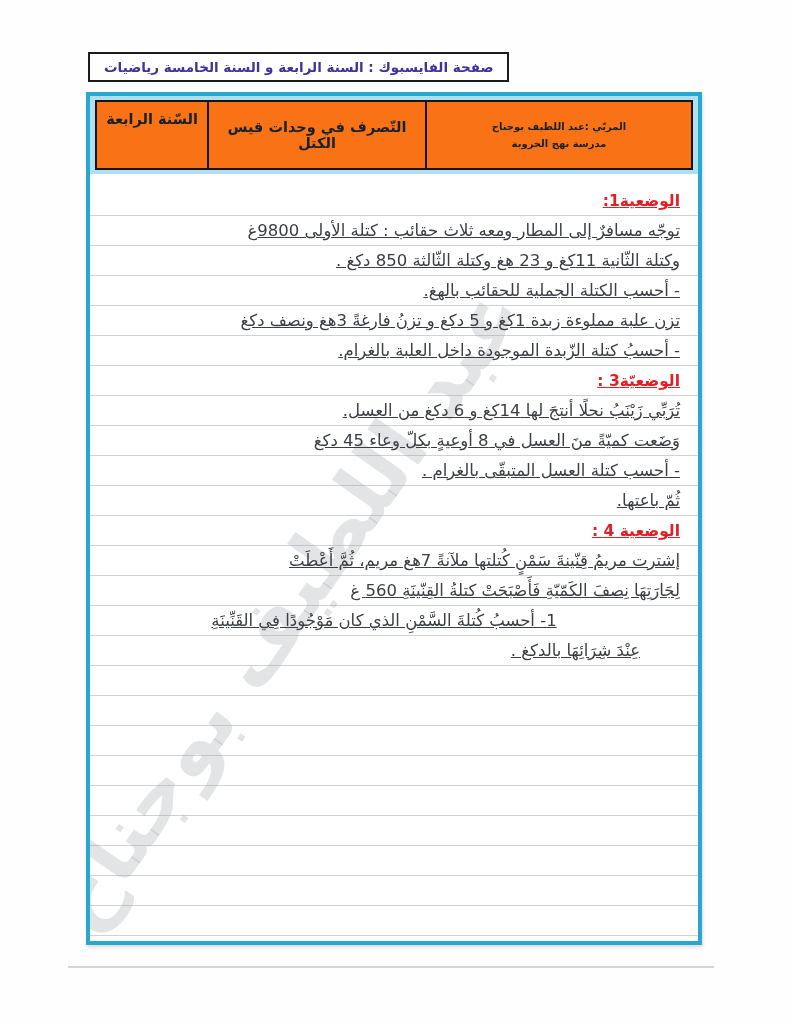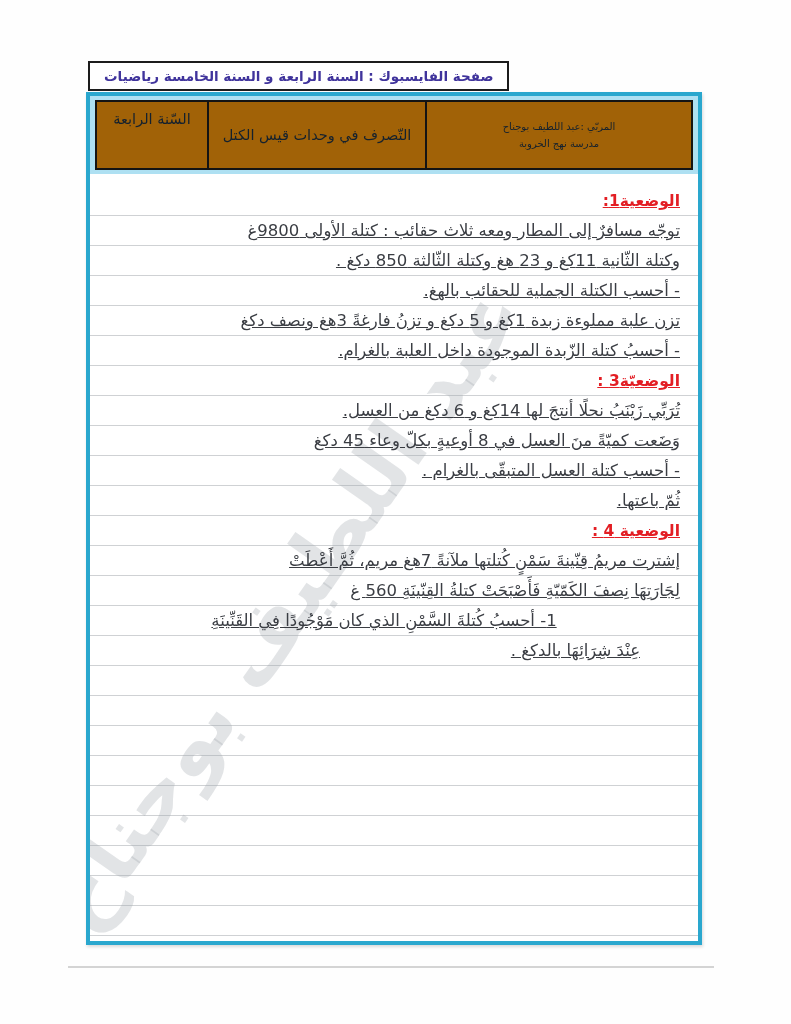--- a/index.html
+++ b/index.html
@@ -2,40 +2,40 @@
 <html lang="ar"><head>
 <meta charset="utf-8">
 <style>
   html,body { margin:0; padding:0; background:#ffffff; }
   .page {
     position:relative; width:791px; height:1024px; background:#fefefe;
     font-family:"DejaVu Sans", sans-serif; overflow:hidden;
   }
   
   .banner {
-    position:absolute; left:88px; top:61px;
+    position:absolute; left:88px; top:52px;
     border:2px solid #1c1c1c; background:#ffffff;
     padding:5px 14px; white-space:nowrap;
     font-weight:bold; font-size:13.5px; color:#40349c;
     direction:rtl;
   }
   
   .main-box {
     position:absolute; left:86px; top:92px; width:616px; height:853px;
     border:4px solid #2aa7ce; background:#ffffff; box-sizing:border-box;
     box-shadow:1px 2px 3px rgba(0,0,0,.15);
   }
   .header-band {
     background:#aee0f2; height:78px; box-sizing:border-box;
     padding:4px 5px; display:flex; direction:rtl; align-items:stretch;
   }
   .cell {
-    border:2px solid #141414; box-sizing:border-box; background:#a16207;
+    border:2px solid #141414; box-sizing:border-box; background:#f97316;
     display:flex; flex-direction:column; justify-content:center; align-items:center;
-    font-weight:normal; color:#14212e; text-align:center; direction:rtl;
+    font-weight:bold; color:#14212e; text-align:center; direction:rtl;
   }
   .cell + .cell { margin-right:-2px; }
   .cell.teacher { width:268px; font-size:10px; line-height:1.75; }
   .cell.subject { flex:1; font-size:14.5px; }
   .cell.year    { width:114px; font-size:14.5px; justify-content:flex-start; padding-top:9px; }
   
   .paper {
     position:relative; direction:rtl; box-sizing:border-box;
     height:calc(100% - 78px); padding:12px 10px 0 10px; overflow:hidden;
     background-image:repeating-linear-gradient(

